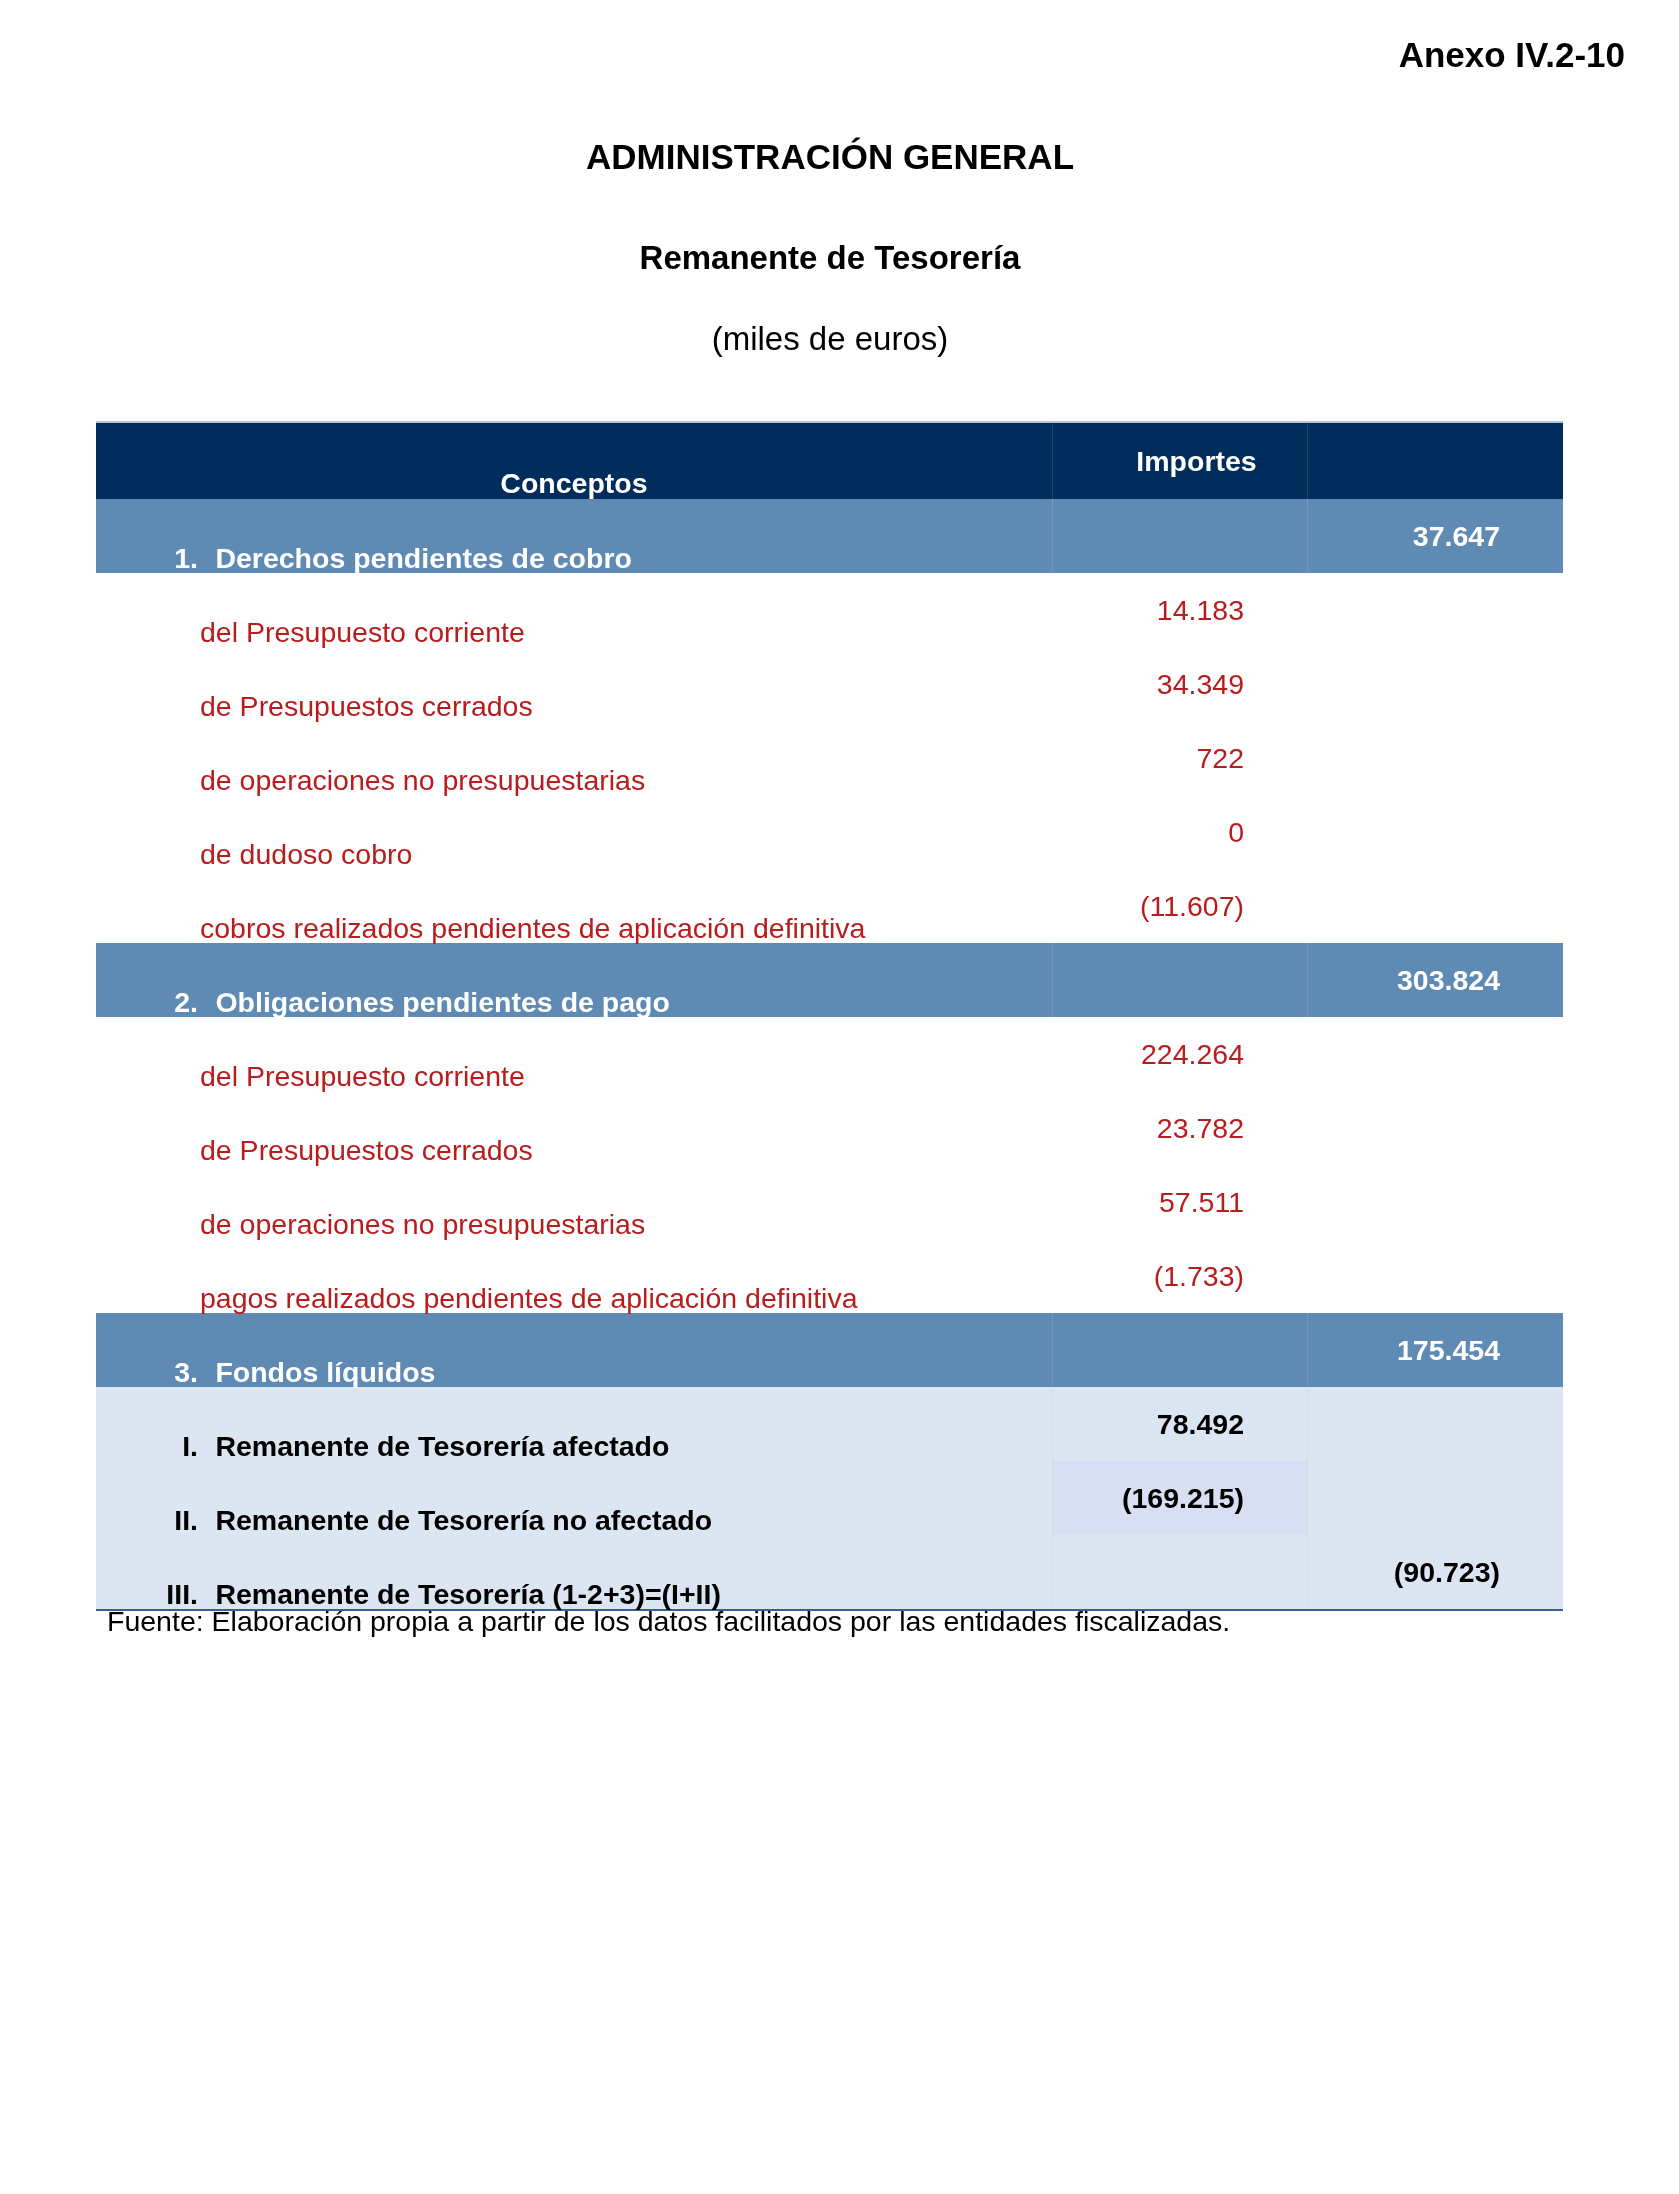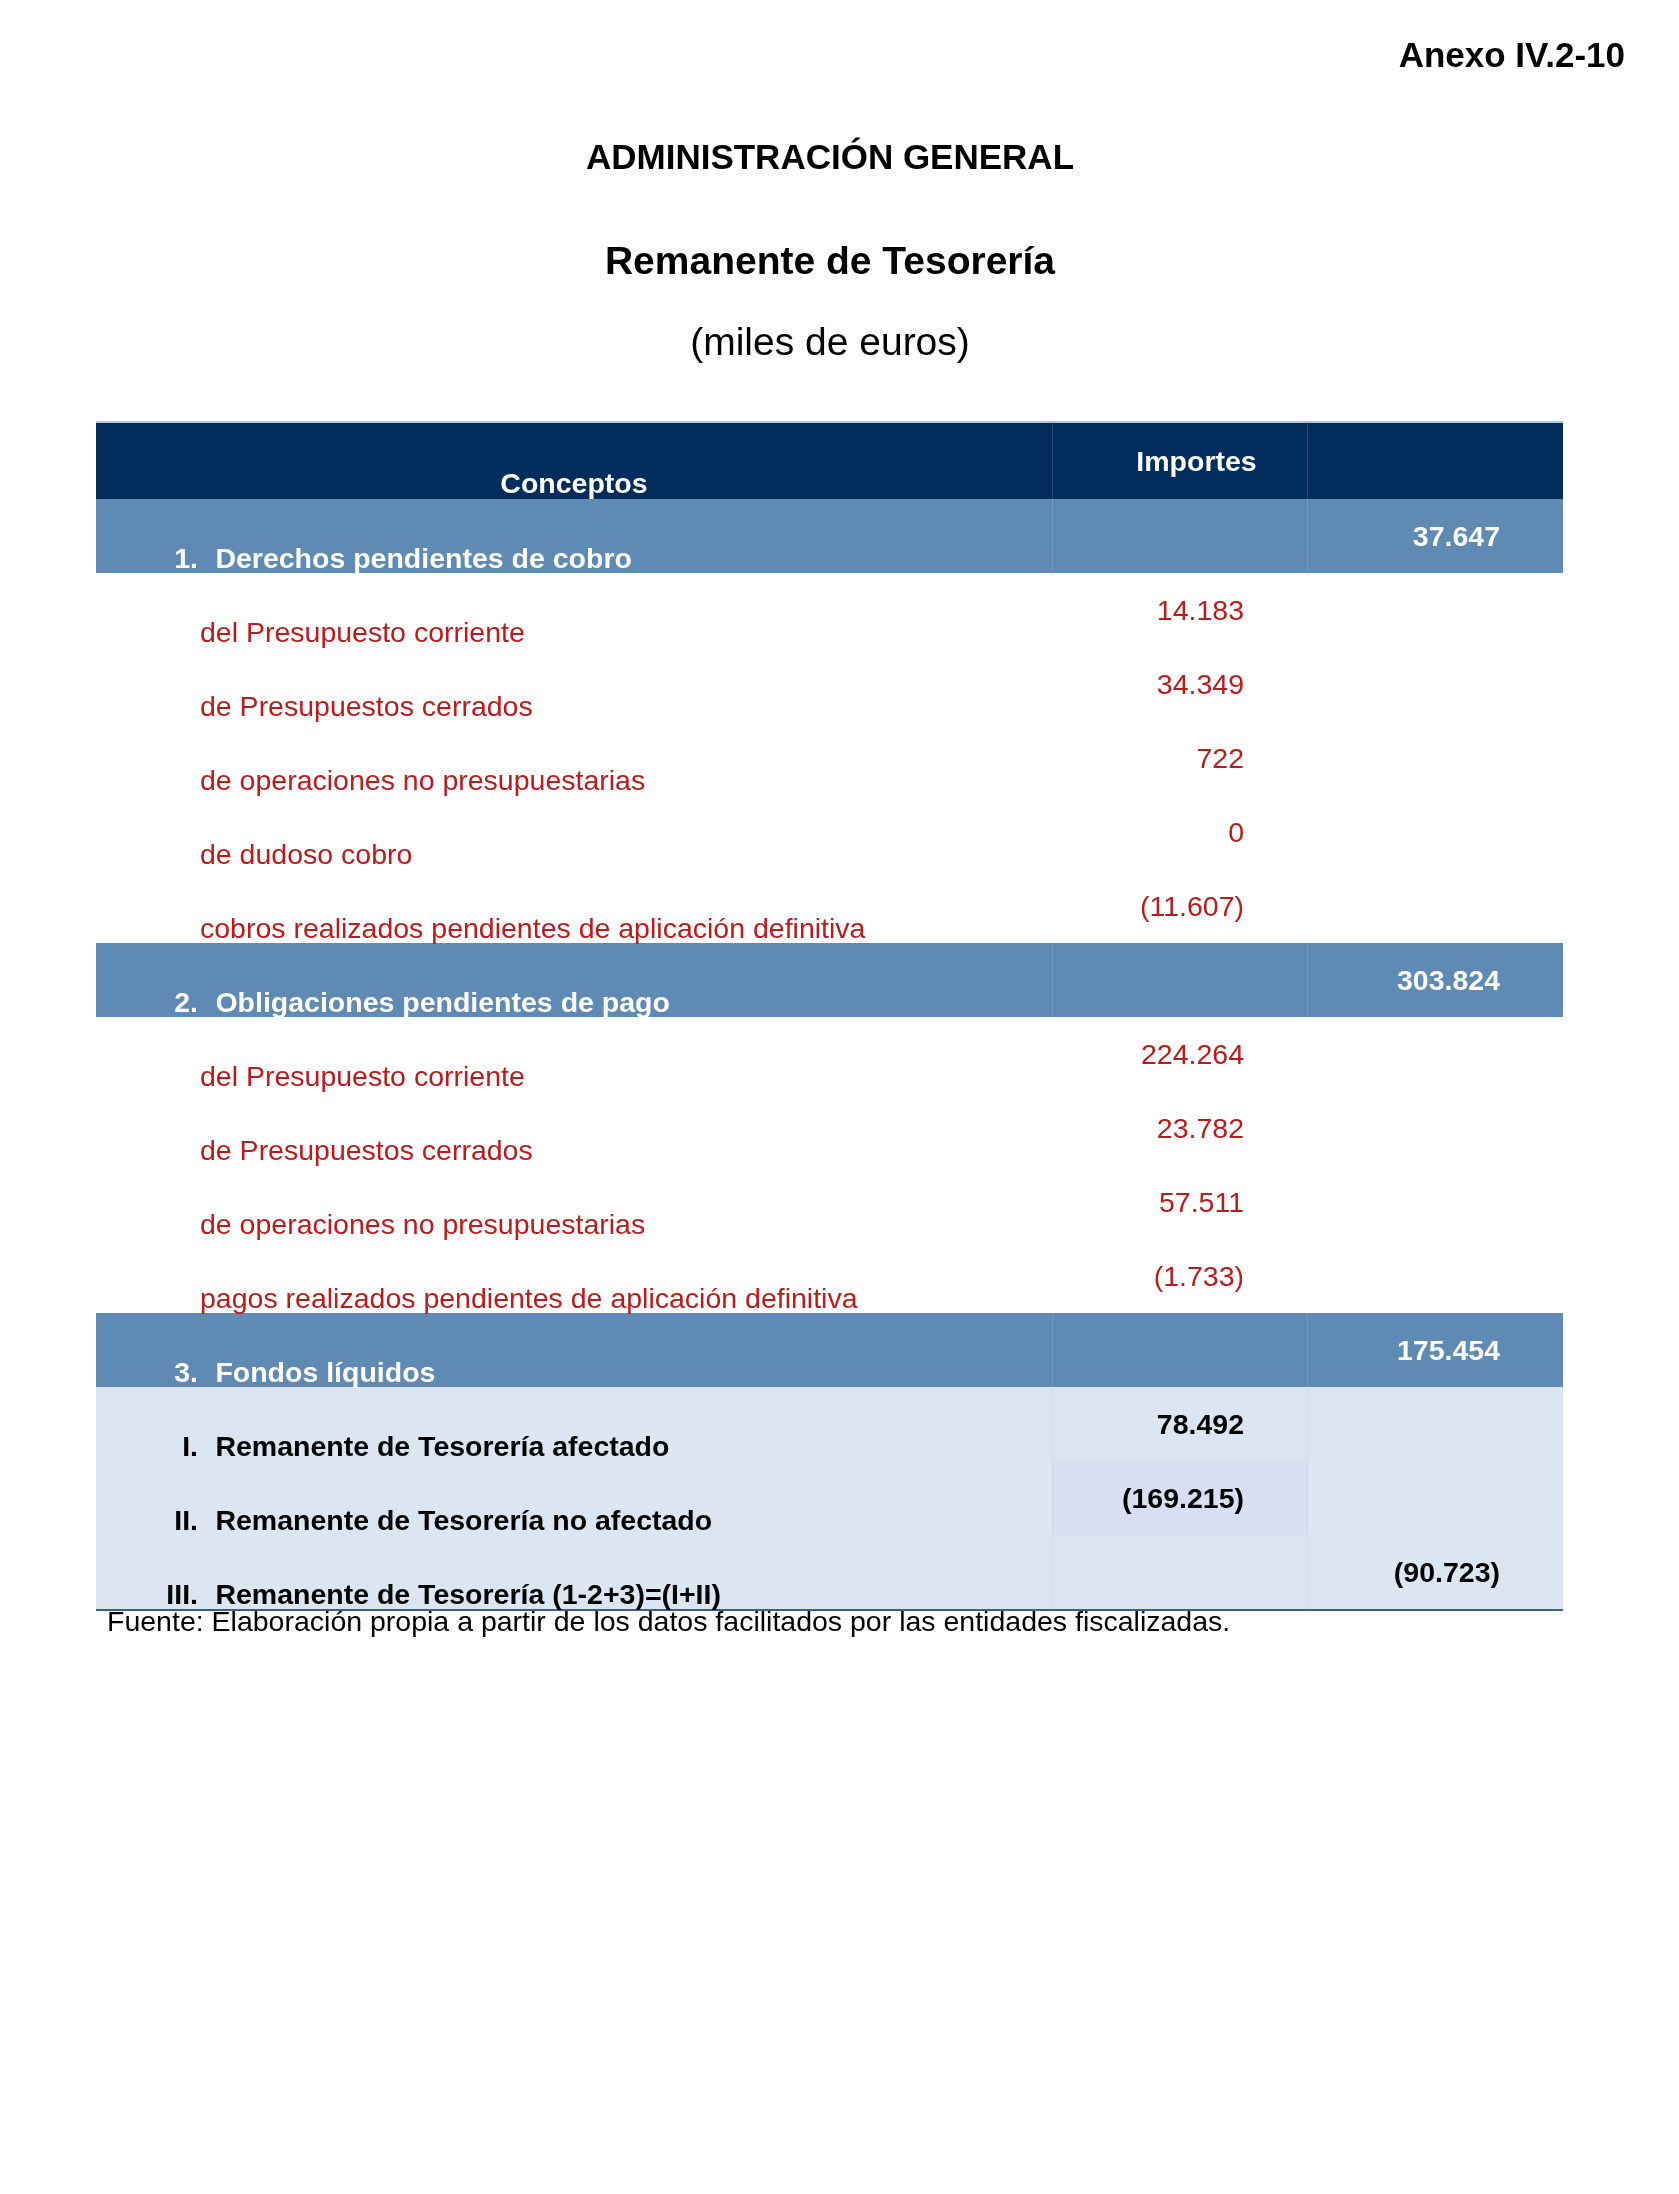--- a/index.html
+++ b/index.html
@@ -1,21 +1,21 @@
 <!DOCTYPE html>
 <html style="font-size:12.6px"><head>
   <meta charset="utf-8">
   <style>
     html, body { margin: 0; padding: 0; background: #ffffff; }
     body { width: 1680px; height: 2194px; position: relative; font-family: "Liberation Sans", sans-serif; color: #000; overflow: hidden; }
 
     .annex { position: absolute; right: 55px; top: 35px; font-size: 35px; font-weight: bold; }
     .title-main { position: absolute; left: 0; width: 1660px; top: 137px; text-align: center; font-size: 35px; font-weight: bold; }
-    .title-sub { position: absolute; left: 0; width: 1660px; top: 239px; text-align: center; font-size: 39px; font-weight: bold; }
-    .title-unit { position: absolute; left: 0; width: 1660px; top: 320px; text-align: center; font-size: 39px; }
+    .title-sub { position: absolute; left: 0; width: 1660px; top: 239px; text-align: center; font-size: 33px; font-weight: bold; }
+    .title-unit { position: absolute; left: 0; width: 1660px; top: 320px; text-align: center; font-size: 33px; }
 
     .table { position: absolute; left: 96px; top: 421px; width: 1467px; }
     .row { display: flex; height: 74px; align-items: center; font-size: 28.5px; }
     .row .c1 { width: 956px; display: flex; align-items: center; height: 100%; box-sizing: border-box; margin-top: 44px; }
     .row .c2 { width: 255px; text-align: right; height: 100%; display: flex; align-items: center; justify-content: flex-end; padding-right: 63px; box-sizing: border-box; padding-left: 33px; }
     .row .c3 { width: 256px; text-align: right; height: 100%; display: flex; align-items: center; justify-content: flex-end; padding-right: 63px; box-sizing: border-box; }
 
     .row.header { height: 78px; background: #002d5b; color: #fff; font-weight: bold; border-top: 2.4px solid #b8c4d6; box-sizing: border-box; }
     .row.header .c1 { justify-content: center; padding-left: 0; }
     .row.header .c2 { justify-content: center; padding-right: 0; border-left: 0.8px solid #1e4672; }

